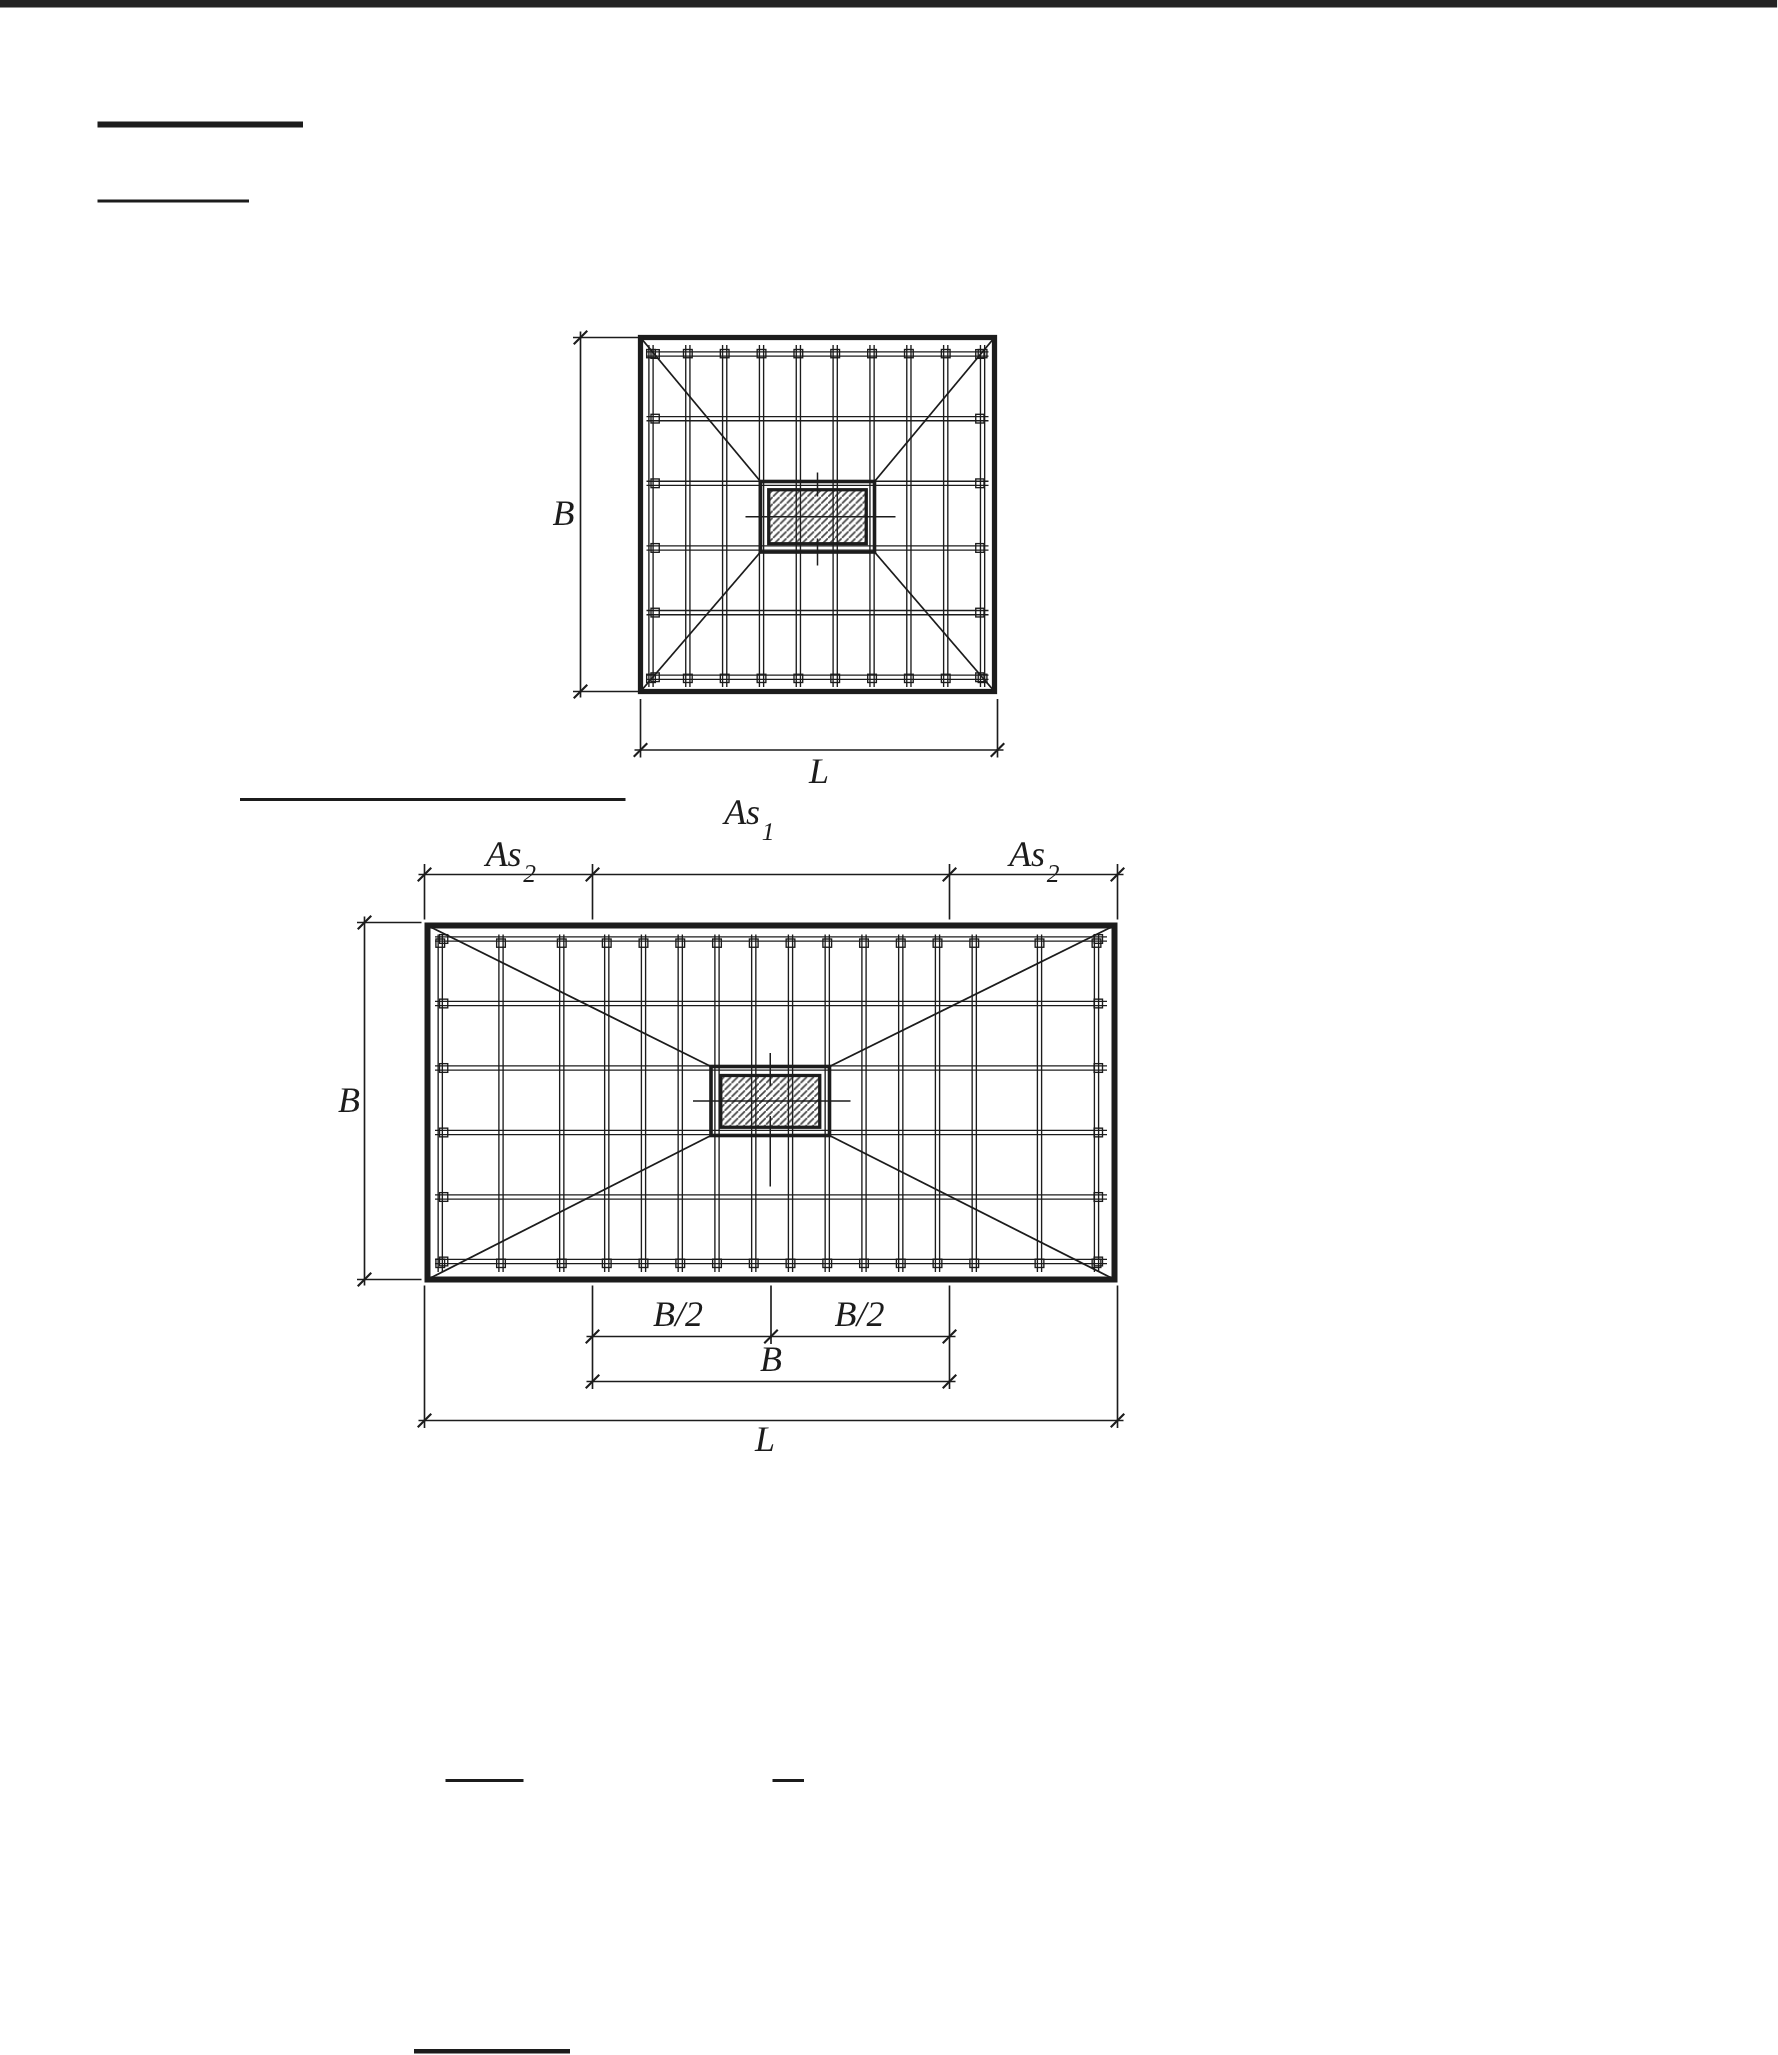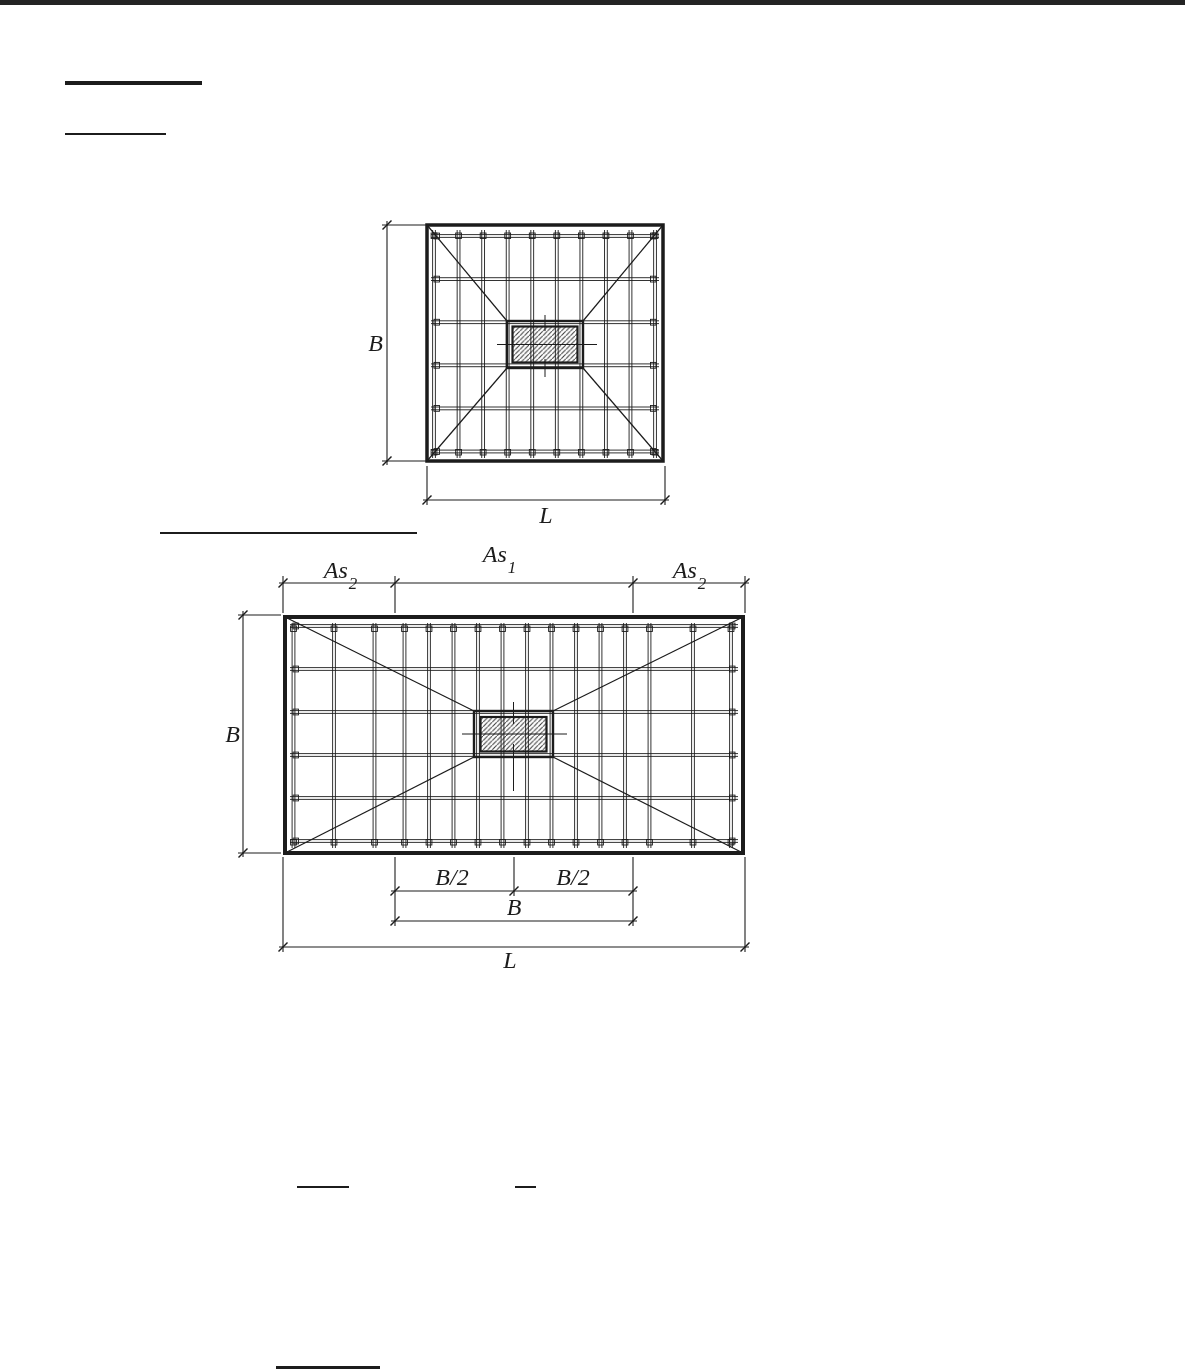--- a/index.html
+++ b/index.html
@@ -248,21 +248,21 @@
       <line x1="745" y1="857" x2="745" y2="952" stroke="#1c1c1c" stroke-width="1.1"></line>
       <line x1="279" y1="947" x2="749" y2="947" stroke="#1c1c1c" stroke-width="1.1"></line>
       <line x1="278.5" y1="951.5" x2="287.5" y2="942.5" stroke="#1c1c1c" stroke-width="1.4"></line>
       <line x1="740.5" y1="951.5" x2="749.5" y2="942.5" stroke="#1c1c1c" stroke-width="1.4"></line>
     </svg>
 
   <div class="lbl r" style="left:383px;top:343px">B</div>
   <div class="lbl" style="left:546px;top:515px">L</div>
 
   <div class="lbl" style="left:340px;top:570px"><span>As</span><sub>2</sub></div>
-  <div class="lbl" style="left:499px;top:554px"><span>As</span><sub>1</sub></div>
+  <div class="lbl" style="left:499px;top:542px"><span>As</span><sub>1</sub></div>
   <div class="lbl" style="left:689px;top:570px"><span>As</span><sub>2</sub></div>
 
   <div class="lbl r" style="left:240px;top:734px">B</div>
   <div class="lbl" style="left:452px;top:877px">B/2</div>
   <div class="lbl" style="left:573px;top:877px">B/2</div>
   <div class="lbl" style="left:514px;top:907px">B</div>
   <div class="lbl" style="left:510px;top:960px">L</div>
 </div>
 
 </body></html>

